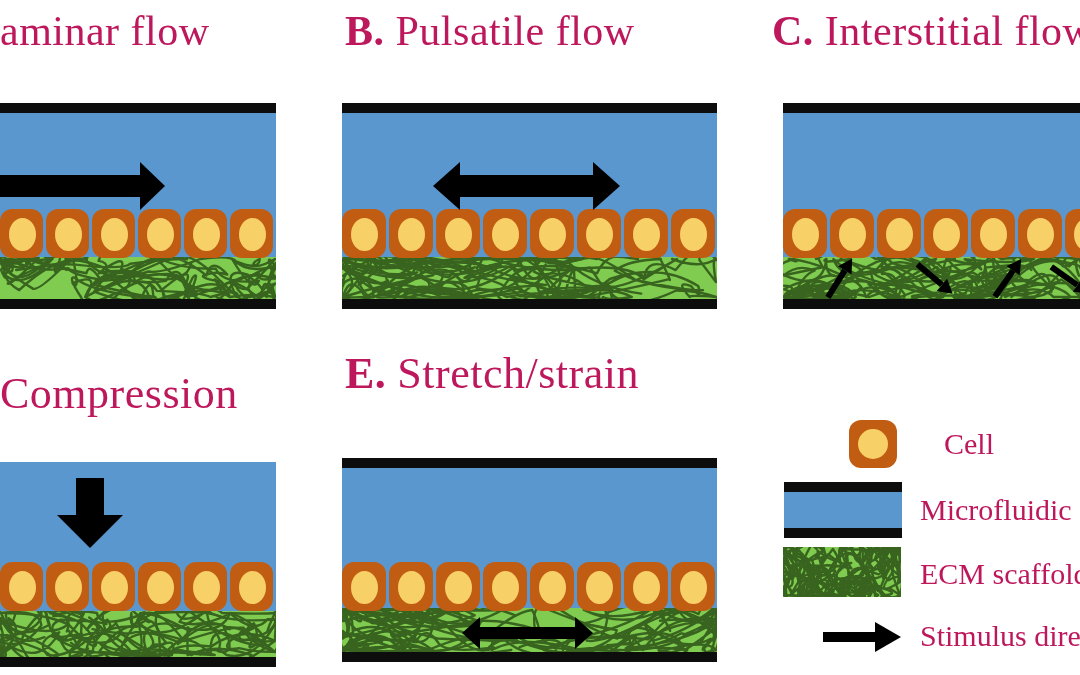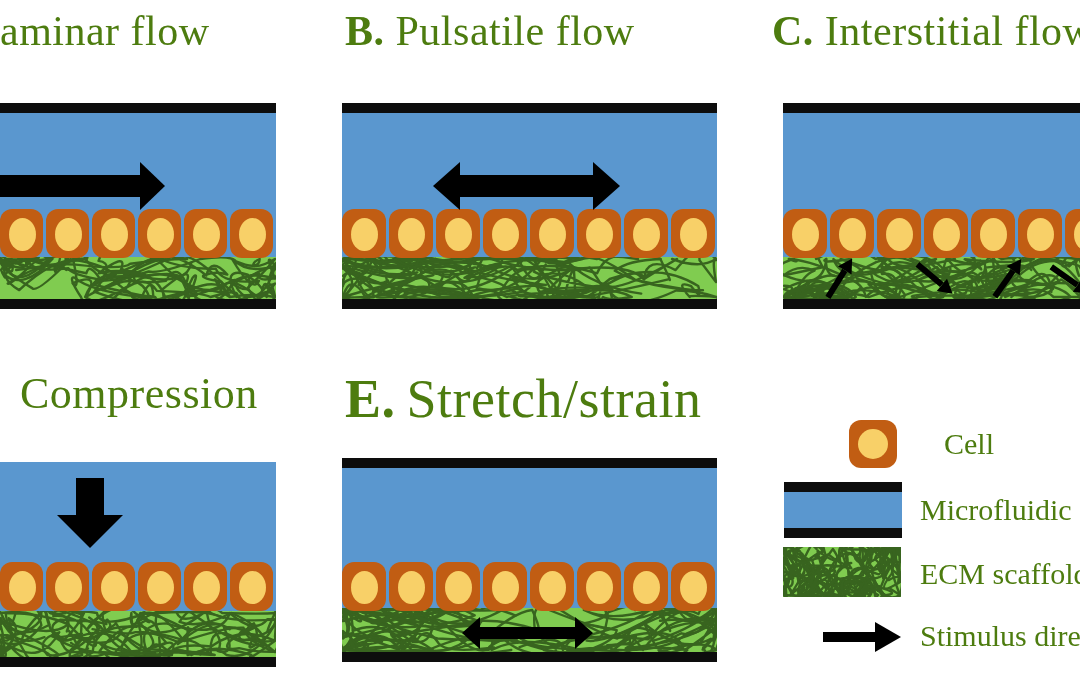--- a/index.html
+++ b/index.html
@@ -1,26 +1,26 @@
 <!DOCTYPE html>
 <html><head>
 <meta charset="utf-8">
 <style>
   html,body{margin:0;padding:0;background:#fff;}
   #stage{position:relative;width:1080px;height:675px;background:#ffffff;overflow:hidden;
-         font-family:"Liberation Serif", serif; color:#4d7c0f;}
+         font-family:"Liberation Serif", serif; color:#be185d;}
 
   
   .title{position:absolute;font-size:42px;line-height:1.1;white-space:nowrap;letter-spacing:0.5px;}
   .title .tp{font-weight:bold;margin-right:11px;}
   #titleA{left:0;top:8px;}
   #titleB{left:345px;top:8px;}
   #titleC{left:772px;top:8px;}
-  #titleD{left:0;top:370px;font-size:44px;margin-left:20px;}
-  #titleE{left:345px;top:370px;font-size:54px;}
+  #titleD{left:0;top:370px;font-size:44px;}
+  #titleE{left:345px;top:350px;font-size:44px;}
 
   
   .panel{position:absolute;overflow:hidden;}
   #panelA{left:0;top:103px;width:276px;height:206px;}
   #panelB{left:342px;top:103px;width:375px;height:206px;}
   #panelC{left:783px;top:103px;width:297px;height:206px;}
   #panelD{left:0;top:462px;width:276px;height:205px;}
   #panelE{left:342px;top:458px;width:375px;height:207px;}
 
   .wall-top,.wall-bottom{position:absolute;left:0;right:0;height:10px;background:var(--wall,#0d0d0d);}

